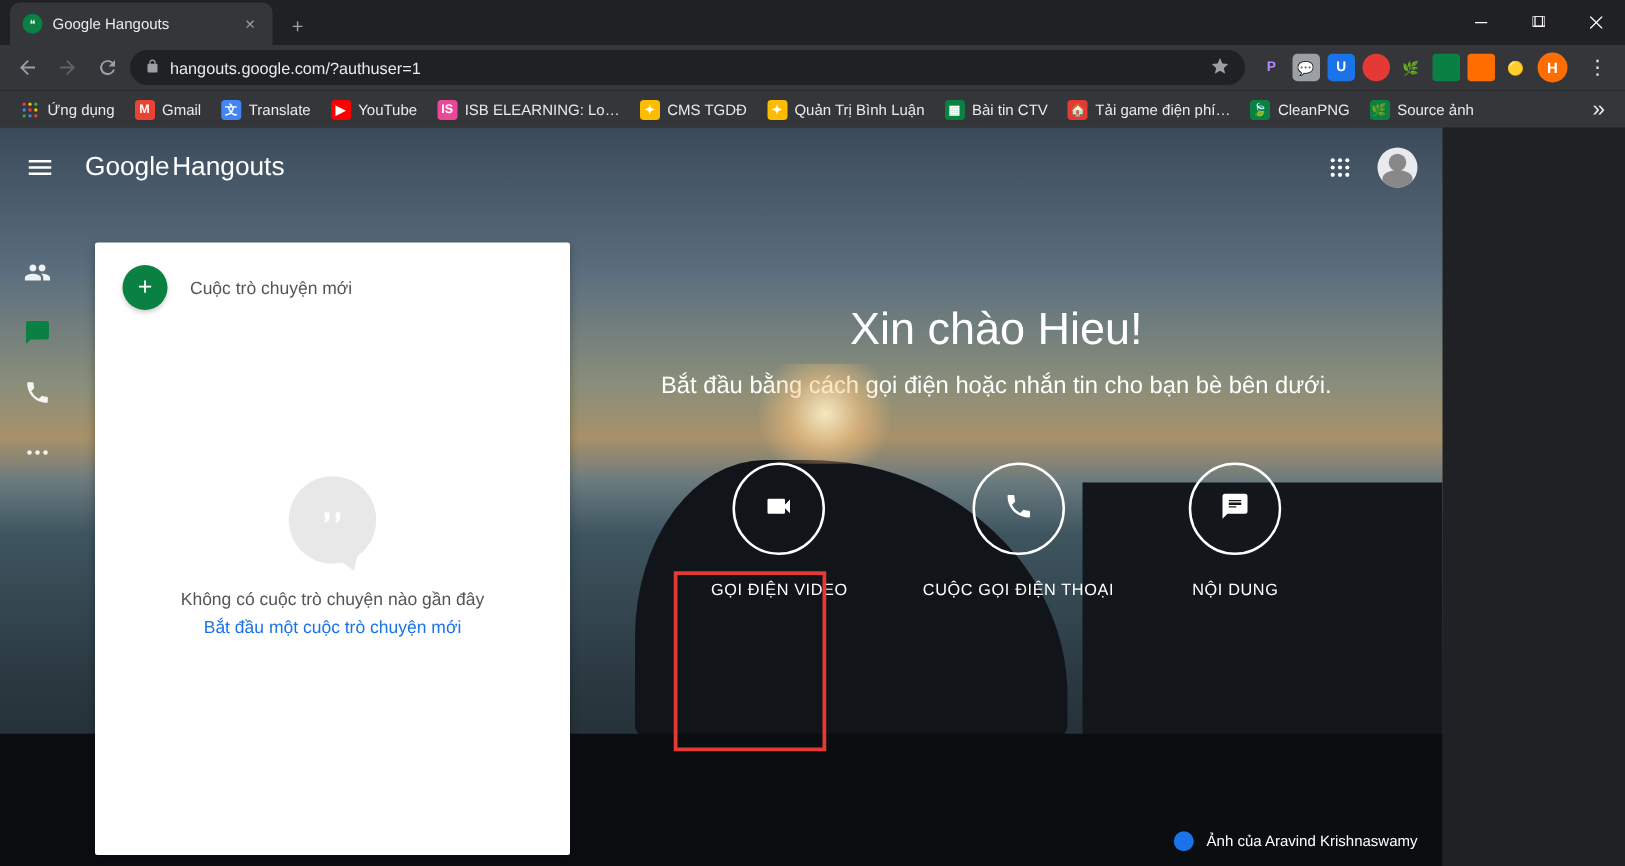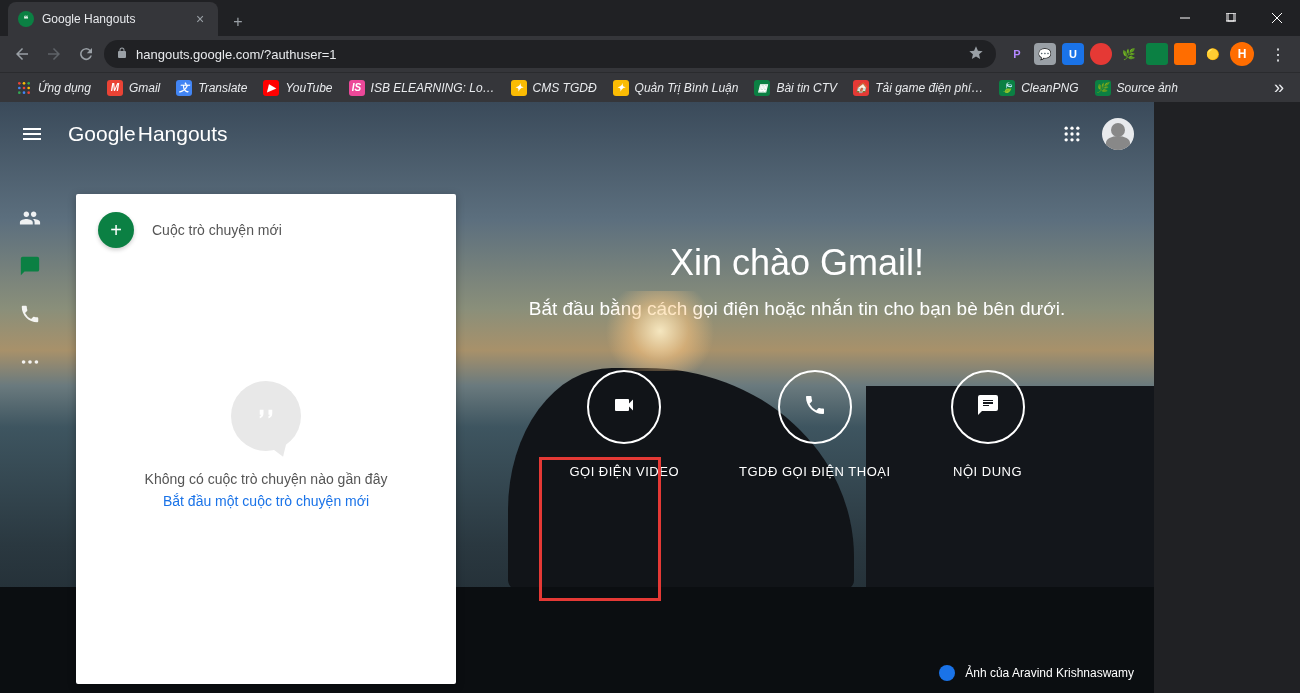--- a/index.html
+++ b/index.html
@@ -20,21 +20,21 @@
 .nav-btn svg { width: 18px; height: 18px; }
 .url-bar { flex: 1; height: 28px; background: #202124; border-radius: 14px; display: flex; align-items: center; padding: 0 12px; font-size: 13px; color: #e8eaed; gap: 8px; }
 .lock-icon svg { width:12px; height:12px; }
 .star-icon svg { width:16px; height:16px; }
 .ext-icons { display: flex; gap: 6px; align-items: center; padding: 0 6px; }
 .ext-icon { width: 22px; height: 22px; border-radius: 4px; display: flex; align-items: center; justify-content: center; font-size: 11px; font-weight: bold; cursor:pointer; }
 .profile-badge { width: 24px; height: 24px; border-radius: 50%; background: #ff6d00; color: white; display: flex; align-items: center; justify-content: center; font-size: 12px; font-weight: bold; }
 .menu-dots { width: 28px; height: 28px; display: flex; align-items: center; justify-content: center; color: #e8eaed; cursor: pointer; }
 
 .bookmarks-bar { height: 30px; background: #35363a; display: flex; align-items: center; padding: 0 10px; gap: 4px; border-top: 1px solid #2a2b2e; font-size: 12px; }
-.bm { display: flex; align-items: center; gap: 6px; padding: 4px 6px; color: #e8eaed; white-space: nowrap; cursor: pointer; border-radius: 4px; font-style: italic; }
+.bm { display: flex; align-items: center; gap: 6px; padding: 4px 6px; color: #e8eaed; white-space: nowrap; cursor: pointer; border-radius: 4px; }
 .bm-icon { width: 16px; height: 16px; border-radius: 3px; display:flex;align-items:center;justify-content:center;font-size:10px;font-weight:bold;color:white; }
 .bm-overflow { margin-left:auto; color:#e8eaed; cursor:pointer; padding:4px 6px; font-size:18px;}
 
 
 .page { position: relative; width: 1154px; height: 591px; overflow: hidden;
   background: linear-gradient(to bottom, #3a4a5a 0%, #5c6f7e 20%, #8a8f7a 35%, #a8916a 42%, #6a7a7e 48%, #3e5560 55%, #2a3840 75%, #1a2228 100%);
 }
 
 .page::after { content:""; position:absolute; left: 52%; top: 32%; width: 120px; height: 80px; background: radial-gradient(circle, rgba(255,240,200,0.9) 0%, rgba(255,200,130,0.5) 40%, rgba(255,200,130,0) 75%); pointer-events:none; }
 
@@ -278,38 +278,38 @@
           <svg viewBox="0 0 24 24">
             <path d="M7 7h3v3c0 2-1 3-3 4v-2c1 0 1-1 1-1H7zm7 0h3v3c0 2-1 3-3 4v-2c1 0 1-1 1-1h-1z"></path>
           </svg>
         </div>
       <div class="empty-text">Không có cuộc trò chuyện nào gần đây</div>
       <div class="empty-link">Bắt đầu một cuộc trò chuyện mới</div>
     </div>
   </div>
 
   <div class="hero">
-    <div class="greeting">Xin chào Gmail!</div>
+    <div class="greeting">Xin chào Hieu!</div>
     <div class="subtitle">Bắt đầu bằng cách gọi điện hoặc nhắn tin cho bạn bè bên dưới.</div>
     <div class="actions">
       <div class="action">
         <div class="circle">
             <span><svg viewBox="0 0 24 24">
                 <path d="M17 10.5V7a1 1 0 0 0-1-1H4a1 1 0 0 0-1 1v10a1 1 0 0 0 1 1h12a1 1 0 0 0 1-1v-3.5l4 4v-11z"></path>
               </svg></span>
           </div>
         <div class="action-label">GỌI ĐIỆN VIDEO</div>
       </div>
       <div class="action">
         <div class="circle">
             <span><svg viewBox="0 0 24 24">
                 <path d="M6.6 10.8a15 15 0 0 0 6.6 6.6l2.2-2.2c.3-.3.7-.4 1-.2 1.2.4 2.4.6 3.6.6.6 0 1 .4 1 1V20c0 .6-.4 1-1 1C10.6 21 3 13.4 3 4c0-.6.4-1 1-1h3.5c.6 0 1 .4 1 1 0 1.2.2 2.4.6 3.6.1.3 0 .7-.3 1z"></path>
               </svg></span>
           </div>
-        <div class="action-label">TGDĐ GỌI ĐIỆN THOẠI</div>
+        <div class="action-label">CUỘC GỌI ĐIỆN THOẠI</div>
       </div>
       <div class="action">
         <div class="circle">
             <span><svg viewBox="0 0 24 24">
                 <path d="M20 2H4a2 2 0 0 0-2 2v18l4-4h14a2 2 0 0 0 2-2V4a2 2 0 0 0-2-2zM7 9h10v2H7zm6 4H7v-1h6zm4-5H7V7h10z"></path>
               </svg></span>
           </div>
         <div class="action-label">NỘI DUNG</div>
       </div>
     </div>

